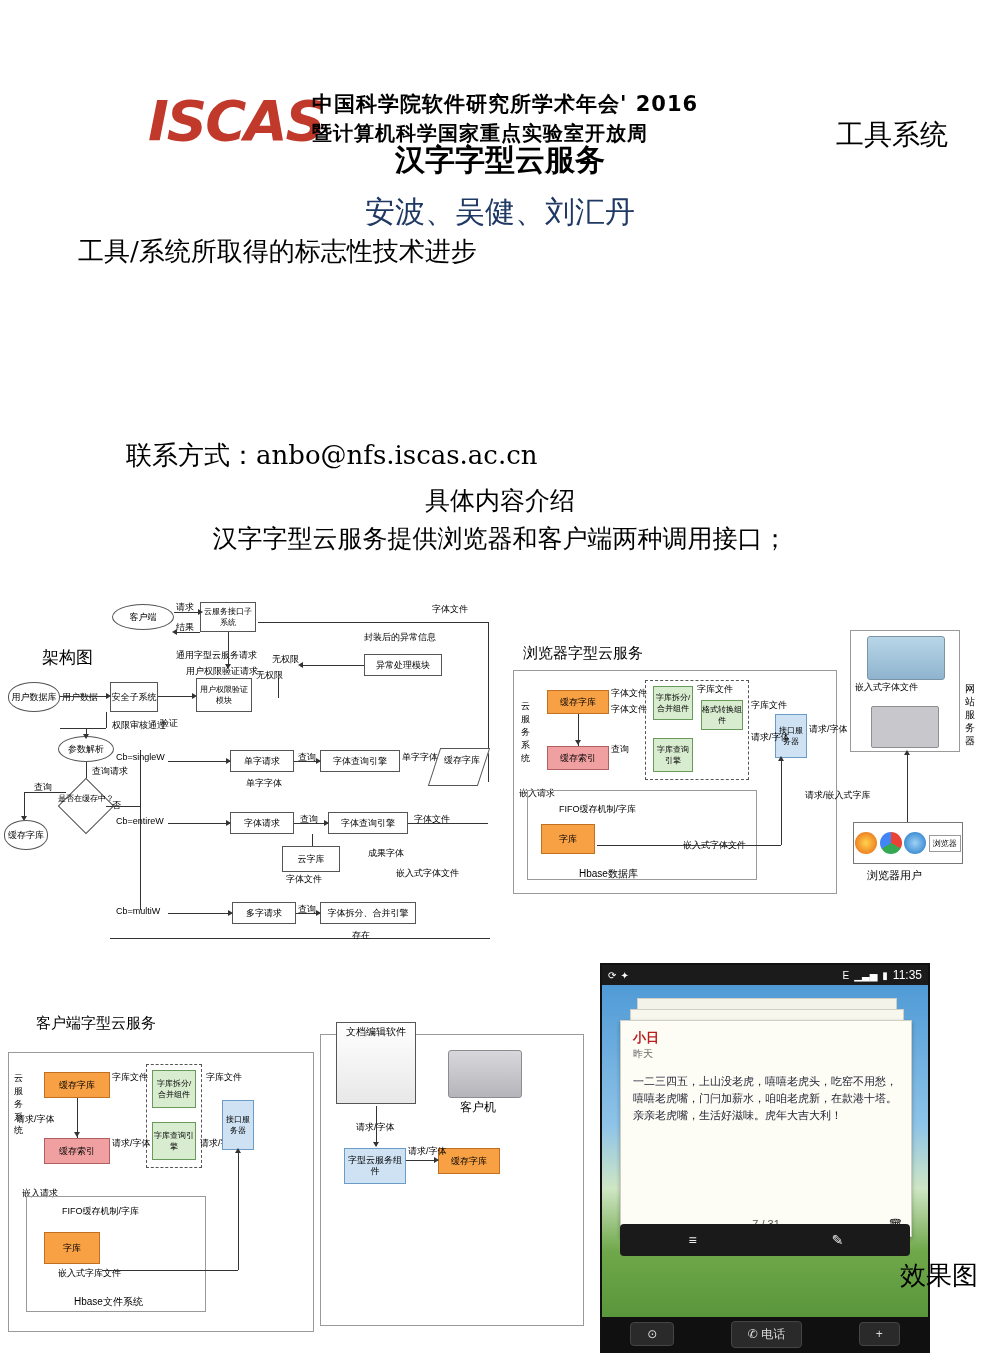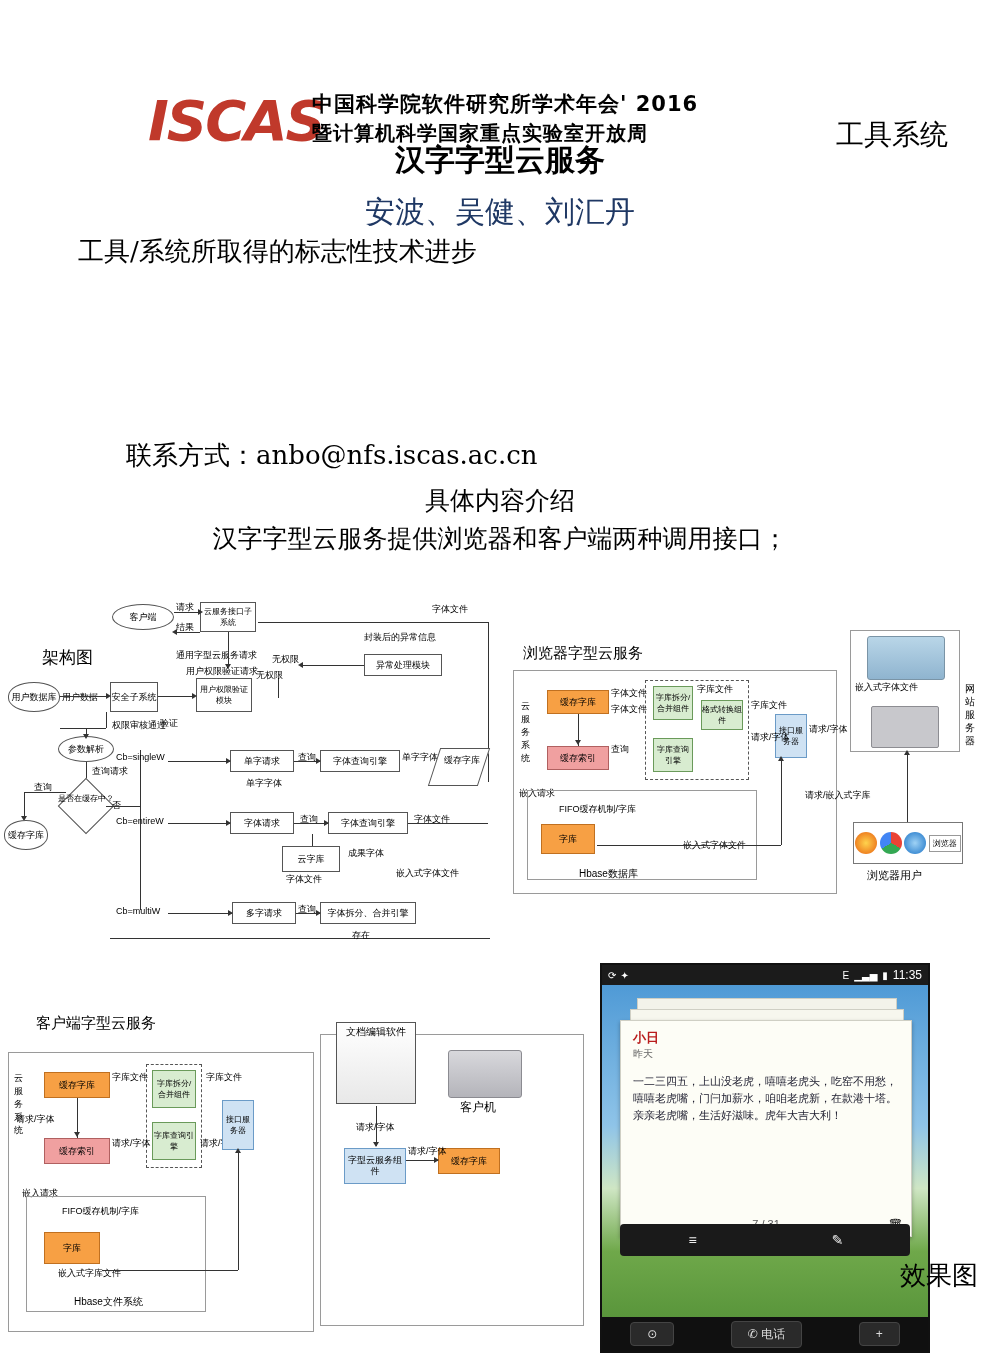--- a/index.html
+++ b/index.html
@@ -233,21 +233,21 @@
       <span>字体查询引擎</span>
     </div>
     <div class="ln h" style="left:294px;top:223px;width:34px;"></div>
       <div class="arrowR" style="left:324px;top:220px;"></div>
     <div class="lbl" style="left:414px;top:214px;">字体文件</div>
     <div class="ln h" style="left:408px;top:223px;width:80px;"></div>
 
     <div class="box" style="left:282px;top:246px;width:58px;height:26px;">
       <span>云字库</span>
     </div>
-    <div class="lbl" style="left:348px;top:248px;">成果字体</div>
+    <div class="lbl" style="left:368px;top:248px;">成果字体</div>
     <div class="ln v" style="left:312px;top:234px;height:12px;"></div>
     <div class="lbl" style="left:286px;top:274px;">字体文件</div>
     <div class="lbl" style="left:396px;top:268px;">嵌入式字体文件</div>
 
     <div class="box" style="left:232px;top:302px;width:64px;height:22px;">
       <span>多字请求</span>
     </div>
     <div class="ln h" style="left:168px;top:313px;width:64px;"></div>
       <div class="arrowR" style="left:228px;top:310px;"></div>
     <div class="lbl" style="left:298px;top:304px;">查询</div>

